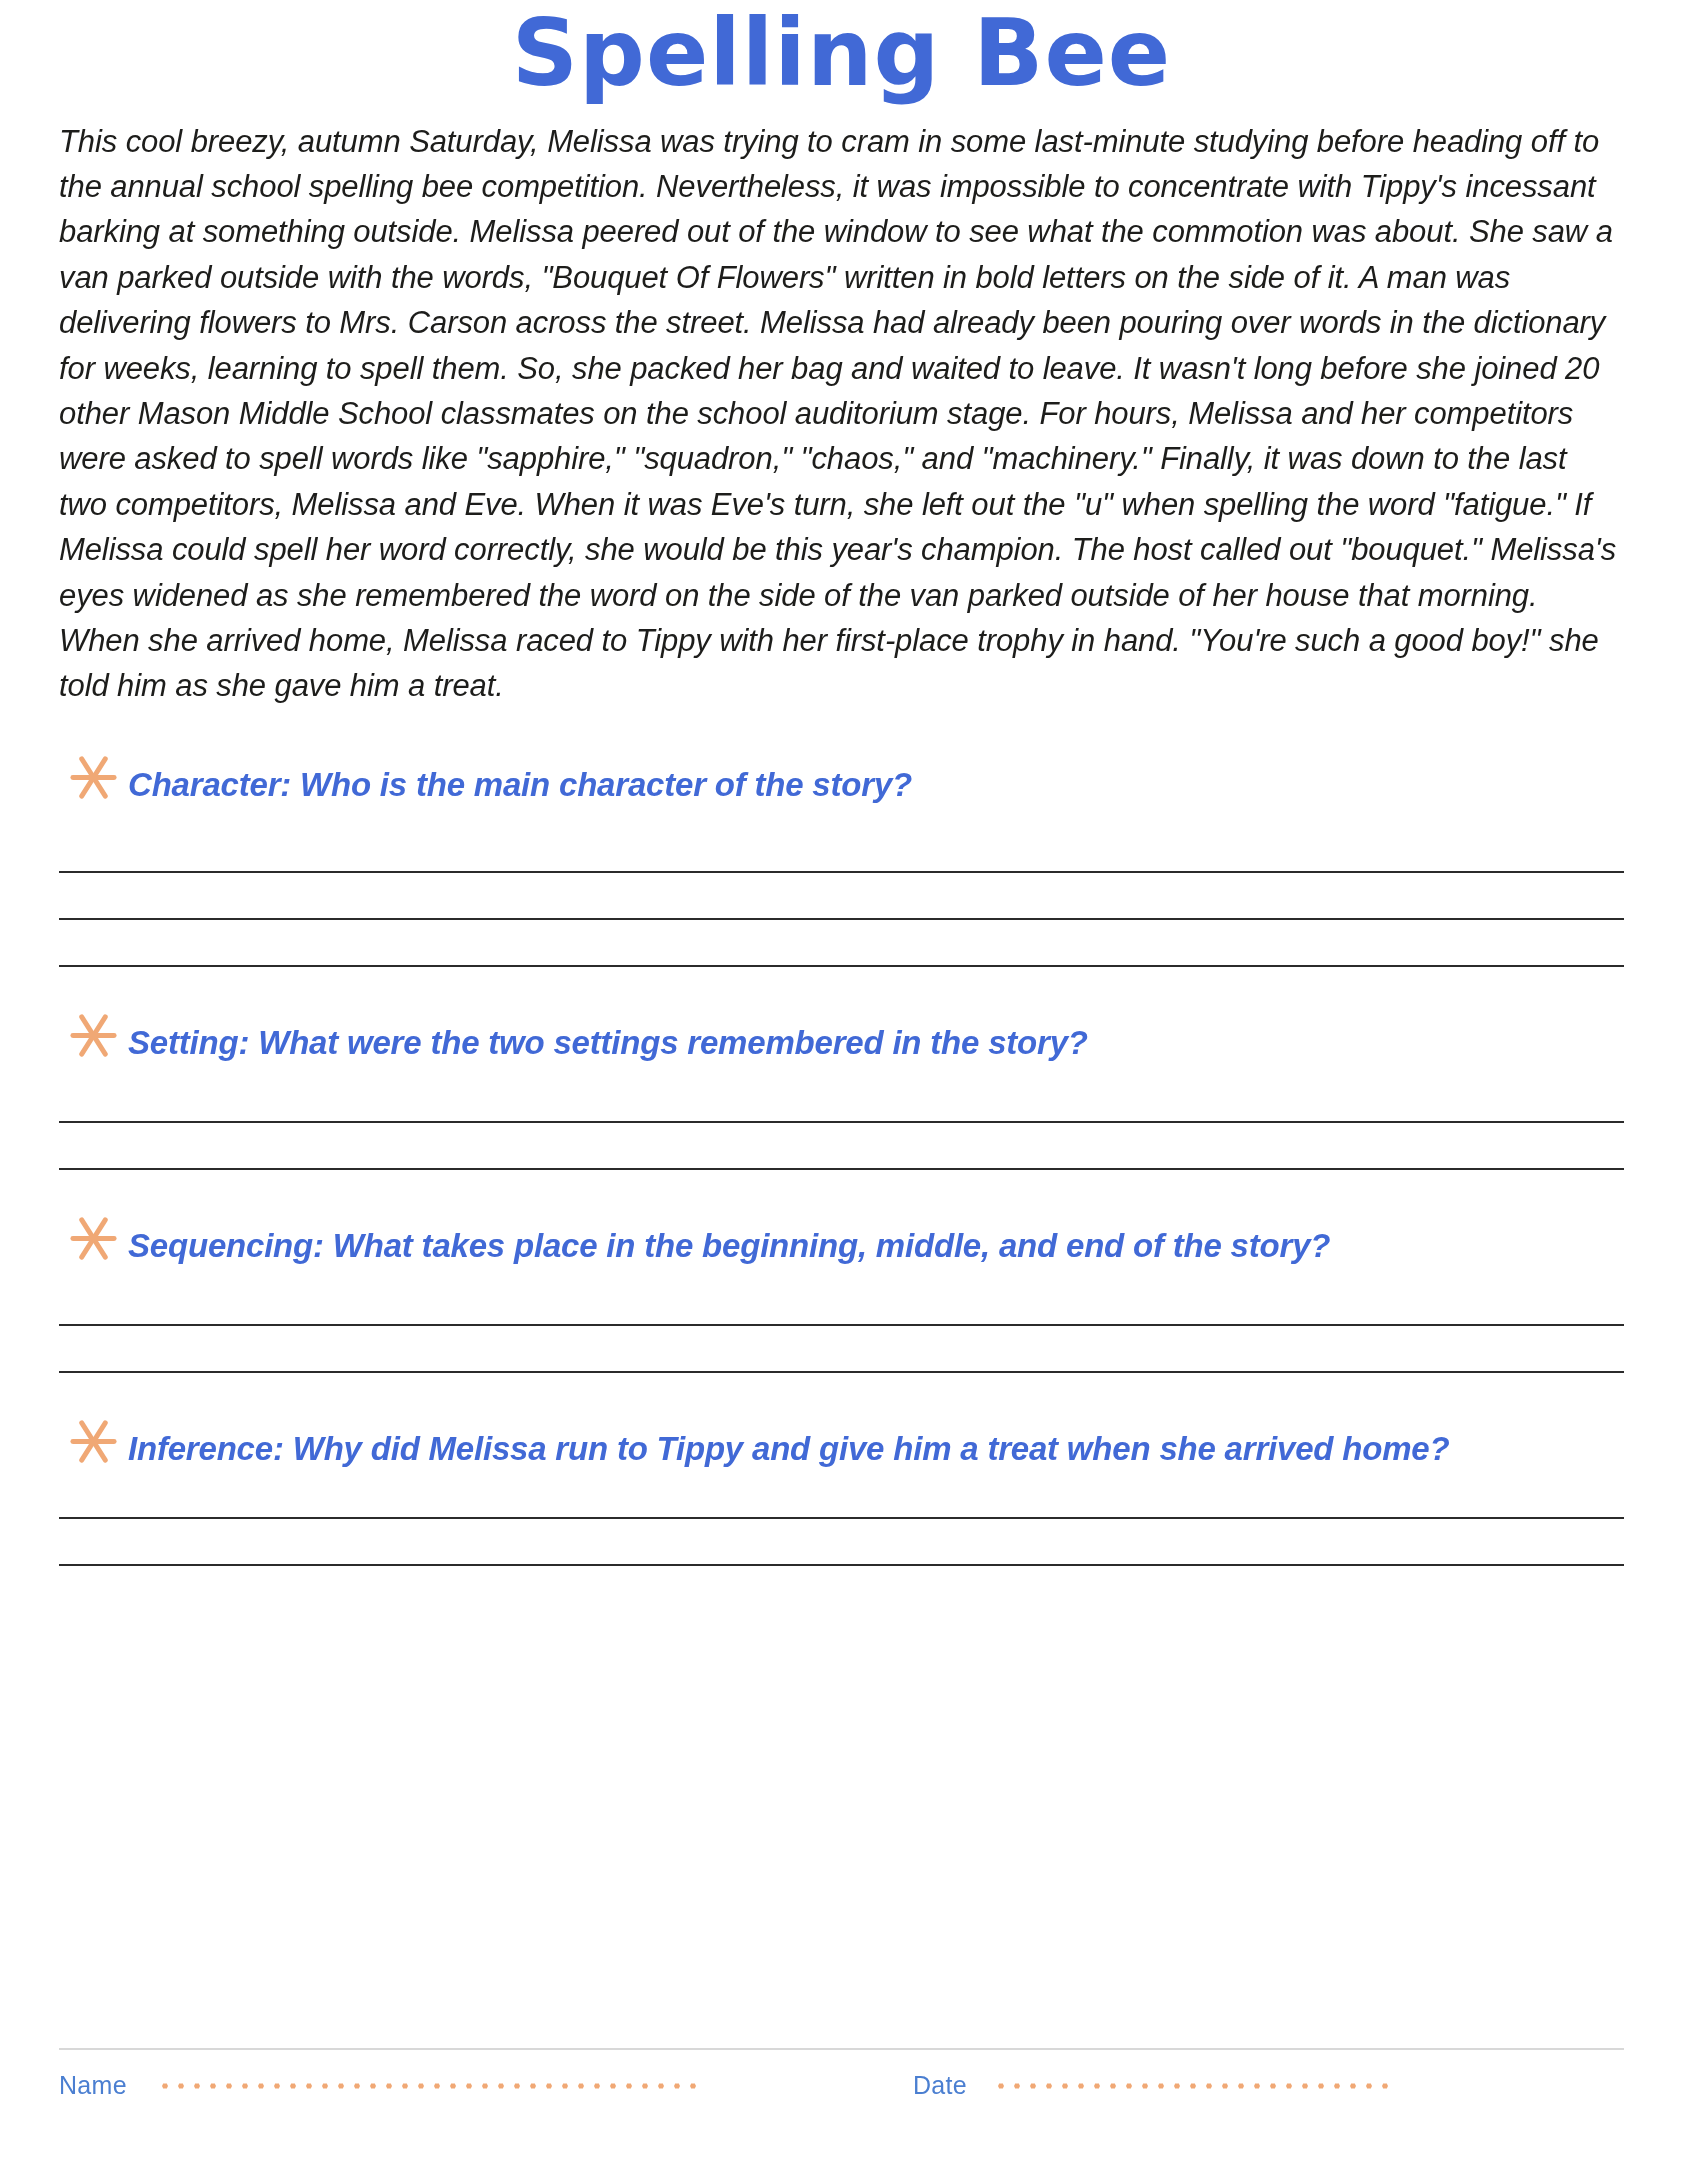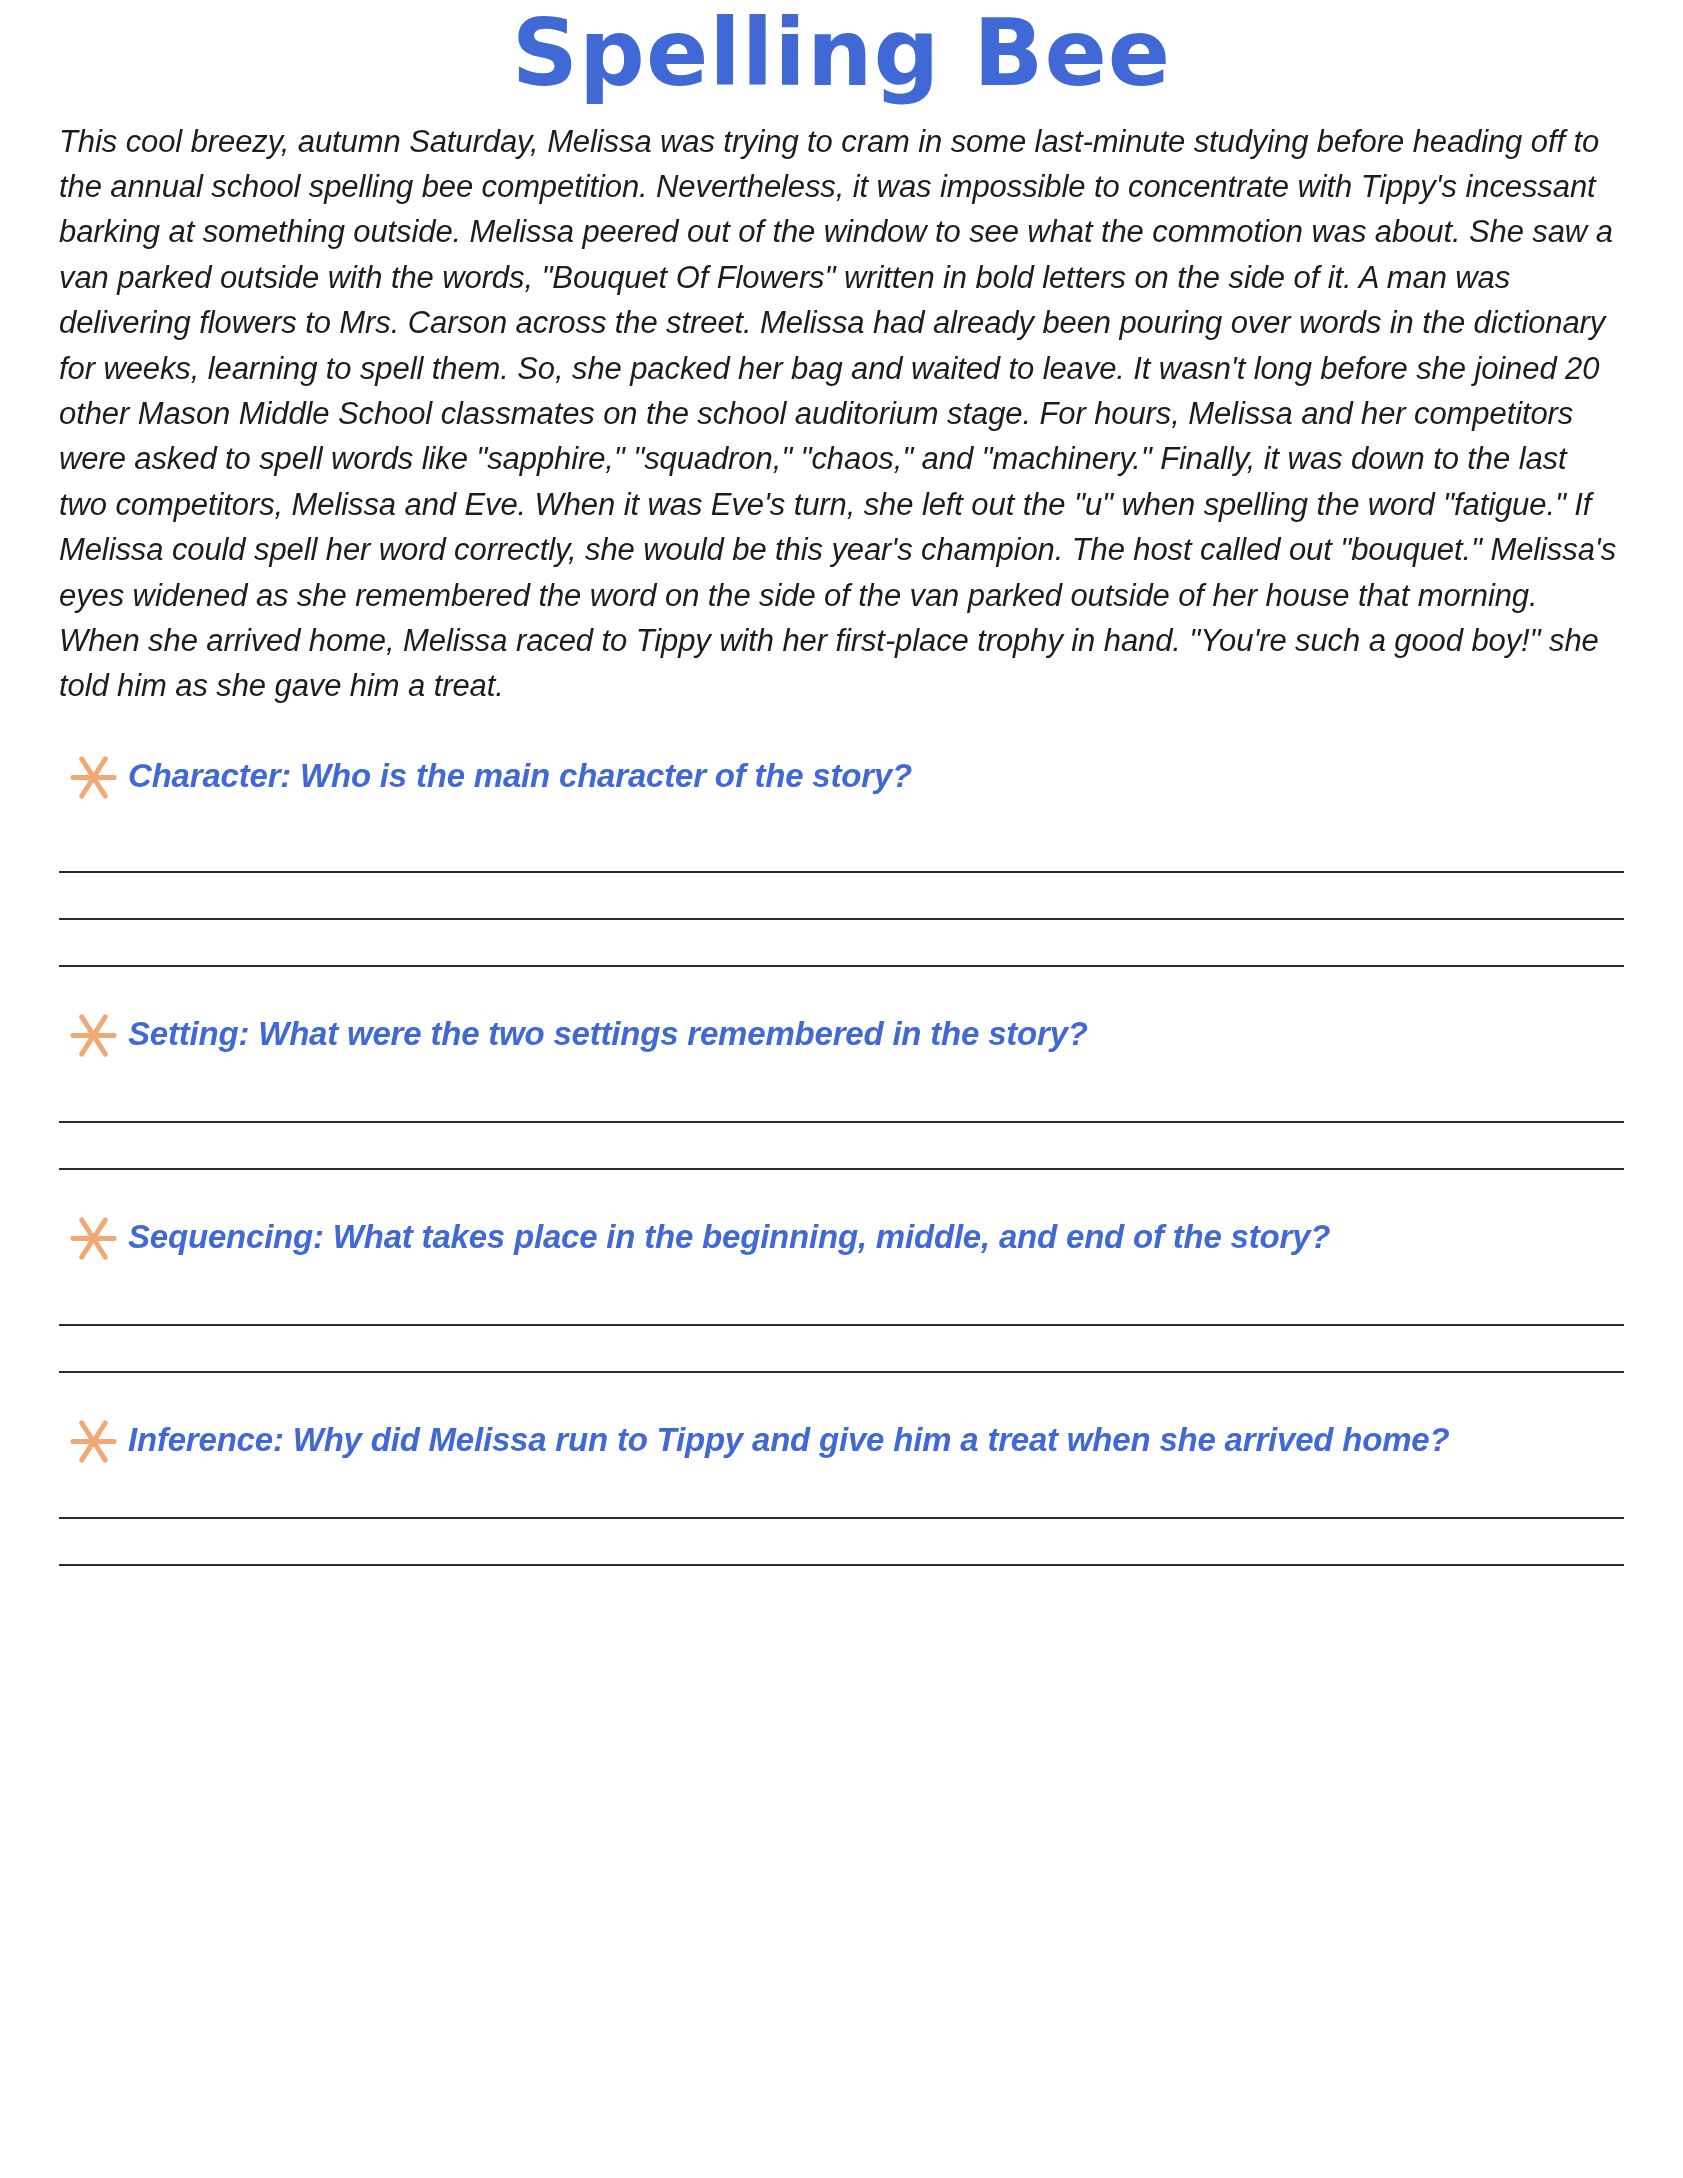--- a/index.html
+++ b/index.html
@@ -40,21 +40,21 @@
     text-align: left;
     margin: 16px 0 0 0;
     padding: 0 6px 0 0;
     letter-spacing: -0.1px;
   }
   .qblock {
     margin-top: 34px;
   }
   .qhead {
     display: flex;
-    align-items: center;
+    align-items: flex-end;
     gap: 0;
   }
   .star-icon {
     width: 69px;
     min-width: 69px;
     height: 57px;
     position: relative;
     margin-top: 6px;
   }
   .star-icon svg { display: block; }
@@ -186,15 +186,21 @@
         </svg>
       </span>
       <span class="qtext">Inference: Why did Melissa run to Tippy and give him a treat when she arrived home?</span>
     </div>
     <div class="lines">
       <div class="ruleline"></div>
       <div class="ruleline"></div>
     </div>
   </div>
 
+  <div class="footer">
+    <span class="field-label">Name</span>
+    <span class="dotline name-dots"></span>
+    <span class="field-label date-label">Date</span>
+    <span class="dotline date-dots"></span>
+  </div>
 
 </div>
 
 
 </body></html>

